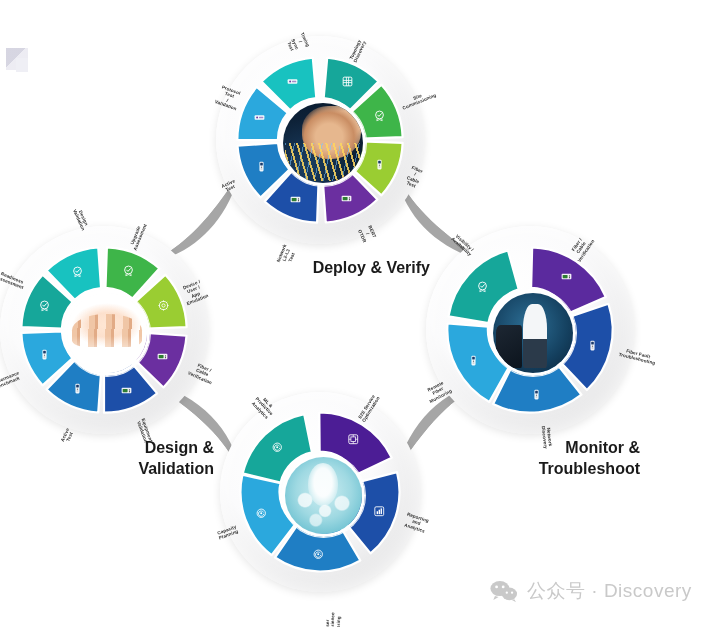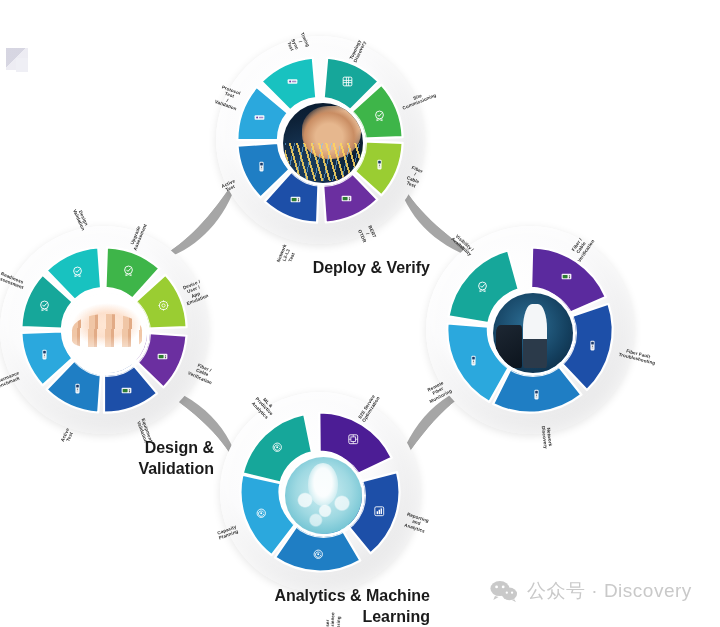--- a/index.html
+++ b/index.html
@@ -412,20 +412,22 @@
       </div>
       <div class="spoke" style="left: 23.6518px; top: 146.722px;">
         <div class="spoke-txt" style="white-space: pre-line; transform: rotate(332deg) translate(-100%, -50%); transform-origin: 100% 50%;">Remote Fiber
 Monitoring</div>
       </div>
       <div class="spoke" style="left: 36.3738px; top: 43.1091px;">
         <div class="spoke-txt" style="white-space: pre-line; transform: rotate(402deg) translate(-100%, -50%); transform-origin: 100% 50%;">Visibility /
 Availability</div>
       </div>
     </div>
+    <div class="caption" style="left: 420px; top: 438px; width: 220px;">Monitor &amp;
+Troubleshoot</div>
     <div class="cluster" style="left: 220px; top: 392px; width: 200px; height: 200px;">
       <div class="disc" style="width: 200px; height: 200px;"></div>
       <svg width="200" height="200" viewBox="0 0 200 200" class="petals">
         <path d="M99.64657531231586 59.50154211590106 L99.30624042787929 20.503027116398385 A79.5 79.5 0 0 1 171.75553010581393 65.77436780374055 L136.55470401616935 82.56430057926406 A40.5 40.5 0 0 0 99.64657531231586 59.50154211590106 Z" fill="#4c1d95" stroke="#ffffff" stroke-width="2.2" stroke-linejoin="round"></path>
         <path d="M139.20997943531336 89.85960983579513 L176.96773741005956 80.09478967767191 A79.5 79.5 0 0 1 150.56821851208224 161.34415437932375 L125.76116792124944 131.25079562720265 A40.5 40.5 0 0 0 139.20997943531336 89.85960983579513 Z" fill="#1d4fa8" stroke="#ffffff" stroke-width="2.2" stroke-linejoin="round"></path>
         <path d="M120.55530369990852 134.8959809978818 L140.349299855376 168.4995182551013 A79.5 79.5 0 0 1 54.970704164475805 165.51803199545026 L77.06054740454428 133.37711063919164 A40.5 40.5 0 0 0 120.55530369990852 134.8959809978818 Z" fill="#1f7ec4" stroke="#ffffff" stroke-width="2.2" stroke-linejoin="round"></path>
         <path d="M75.34516212514681 132.13081028179502 L51.603466393806706 163.0715905531532 A79.5 79.5 0 0 1 22.3844674339653 82.79305069192083 L60.4600117116427 91.23419563550684 A40.5 40.5 0 0 0 75.34516212514681 132.13081028179502 Z" fill="#2ba8dd" stroke="#ffffff" stroke-width="2.2" stroke-linejoin="round"></path>
         <path d="M60.6190182238941 90.54546276383581 L22.696591328384713 81.44109357345549 A79.5 79.5 0 0 1 84.15024921383281 22.095985982644052 L91.92559865610352 60.313049462856405 A40.5 40.5 0 0 0 60.6190182238941 90.54546276383581 Z" fill="#16a79a" stroke="#ffffff" stroke-width="2.2" stroke-linejoin="round"></path>
       </svg>
       <div style="position: absolute; left: 126.61px; top: 41.1625px; width: 12.5px; height: 12.5px; line-height: 0;"><svg width="12.5" height="12.5" viewBox="0 0 24 24">
@@ -471,21 +473,20 @@
       </div>
       <div class="spoke" style="left: 17.7769px; top: 129.927px;">
         <div class="spoke-txt" style="white-space: pre-line; transform: rotate(340deg) translate(-100%, -50%); transform-origin: 100% 50%;">Capacity
 Planning</div>
       </div>
       <div class="spoke" style="left: 39.2174px; top: 37.0578px;">
         <div class="spoke-txt" style="white-space: pre-line; transform: rotate(406deg) translate(-100%, -50%); transform-origin: 100% 50%;">ML &amp;
 Predictive Analytics</div>
       </div>
     </div>
-    <div class="caption" style="left: 210px; top: 586px; width: 220px;">Analytics &amp; Machine Learning</div>
   </div>
 
 <div class="watermark" style="left: 490px; top: 578px; color: rgb(201, 201, 201);">
   <svg class="wm-logo" viewBox="0 0 34 26">
     <ellipse cx="12" cy="10" rx="11.5" ry="9.2" fill="#c9c9c9"></ellipse>
     <path d="M6 19 L4 24 L10.5 20.3 Z" fill="#c9c9c9"></path>
     <circle cx="8" cy="8" r="1.7" fill="#ffffff"></circle>
     <circle cx="16" cy="8" r="1.7" fill="#ffffff"></circle>
     <ellipse cx="23.5" cy="16.5" rx="9.3" ry="7.6" fill="#c9c9c9"></ellipse>
     <path d="M29.5 23 L31.5 26.5 L26 23.6 Z" fill="#c9c9c9"></path>

